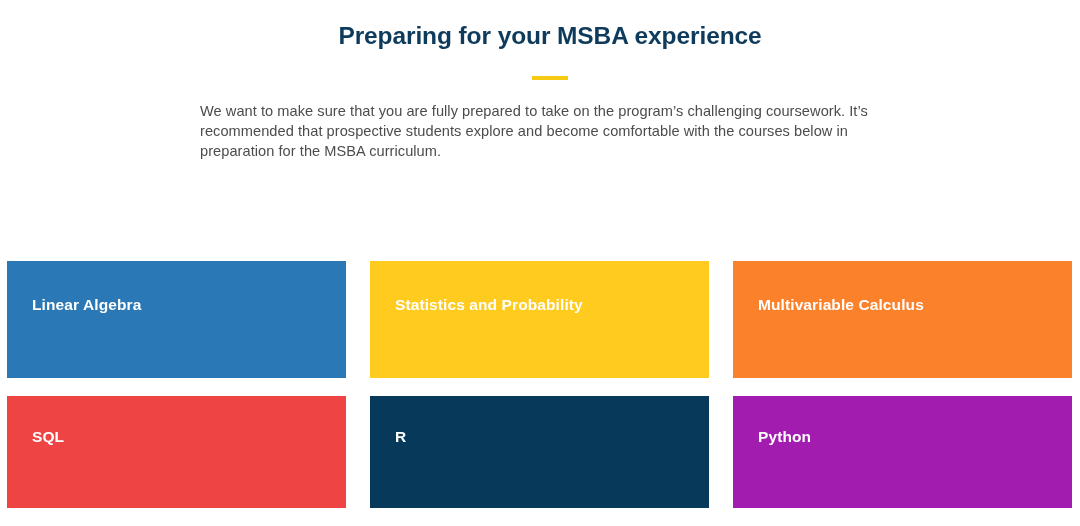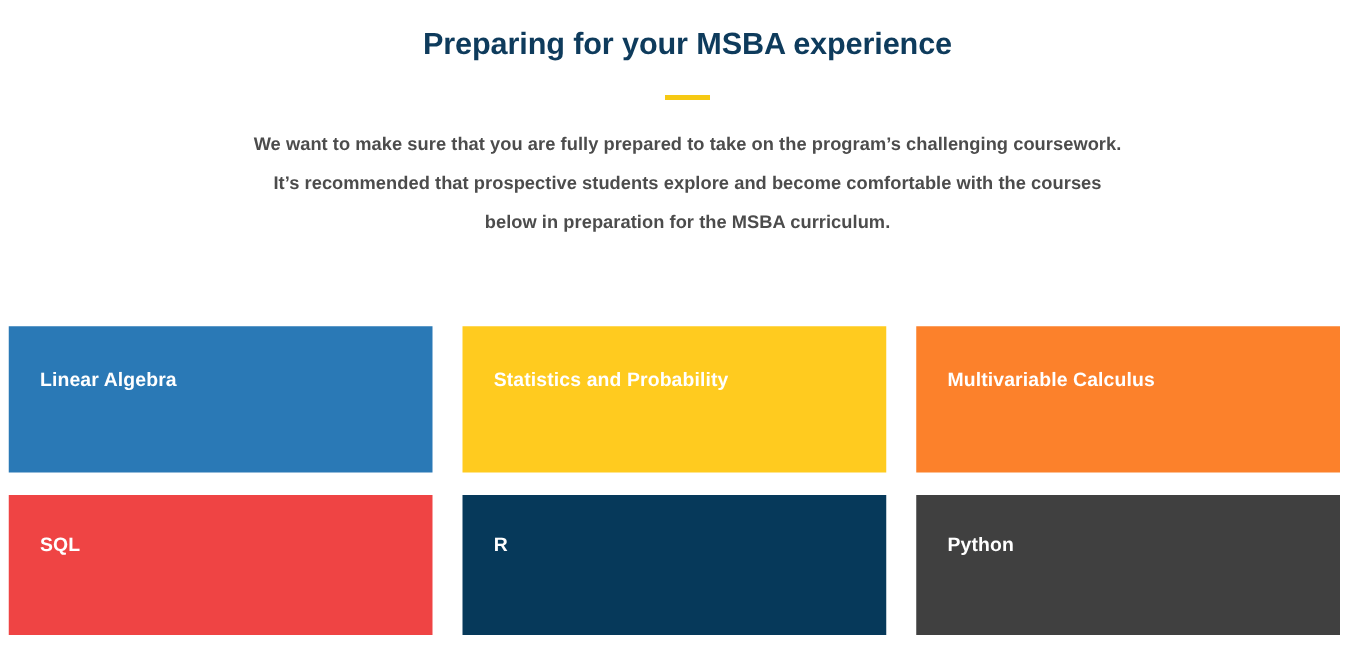--- a/index.html
+++ b/index.html
@@ -52,24 +52,24 @@
     width: 36px;
     height: 4px;
     background: #f6c913;
     border-radius: 0;
   }
 
   .intro-paragraph {
     margin: 12px auto 0 auto;
     width: 700px;
     font-size: 14.6px;
-    line-height: 31px;
+    line-height: 20px;
     color: #4c4c4c;
-    font-weight: bold;
-    text-align: center;
+    font-weight: normal;
+    text-align: left;
     letter-spacing: 0.05px;
   }
 
   
   .card-grid {
     position: absolute;
     left: 7px;
     top: 261px;
     width: 1065px;
     display: grid;
@@ -142,19 +142,19 @@
     </div>
 
     <div class="course-card" style="background: #ef4444;">
       <span class="course-card-label" style="color: rgb(255, 255, 255);">SQL</span>
     </div>
 
     <div class="course-card" style="background: rgb(6, 57, 90);">
       <span class="course-card-label" style="color: rgb(255, 255, 255);">R</span>
     </div>
 
-    <div class="course-card" style="background: #404040;">
+    <div class="course-card" style="background: #a21caf;">
       <span class="course-card-label" style="color: rgb(255, 255, 255);">Python</span>
     </div>
 
   </div>
 
 </div>
 
 </body></html>

